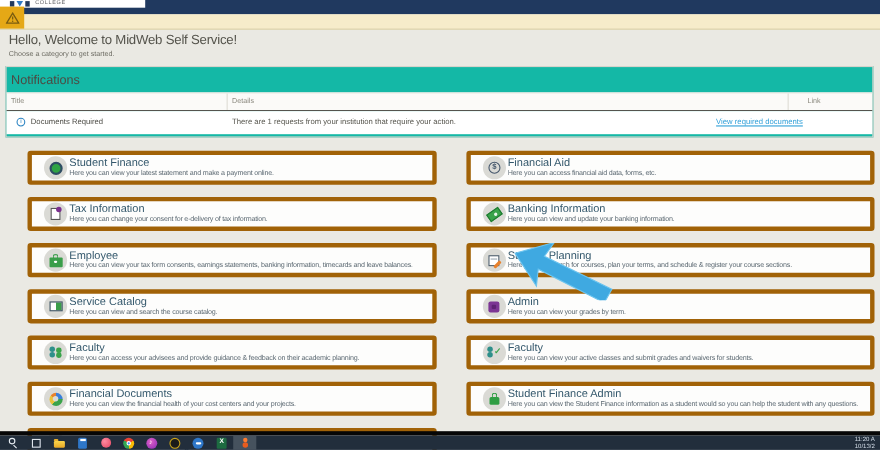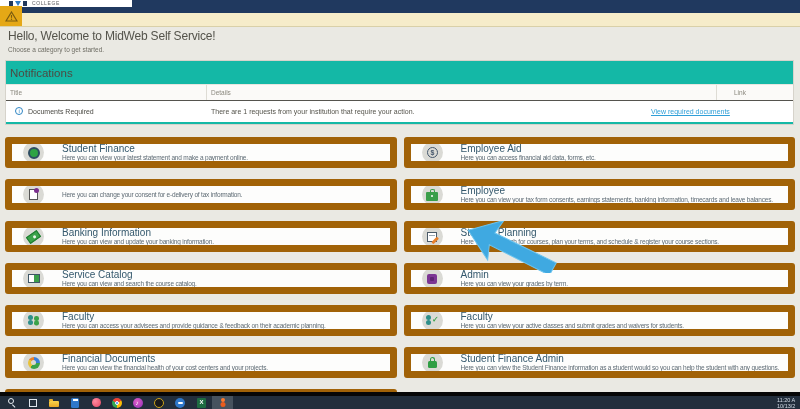--- a/index.html
+++ b/index.html
@@ -30,21 +30,21 @@
   .vd1{left:200px;} .vd2{left:710px;}
   .nrow{position:relative;height:21px;background:#fff;}
   .iic{position:absolute;left:9px;top:6px;width:8px;height:8px;border:1px solid #2f86c4;border-radius:50%;box-sizing:border-box;}
   .iic::after{content:"i";position:absolute;left:2.4px;top:-1px;font-size:6px;line-height:8px;color:#2f86c4;}
   .nr-title{position:absolute;left:22px;top:7px;font-size:7px;color:#4b4a44;}
   .nr-details{position:absolute;left:205px;top:7px;font-size:7px;color:#55544c;}
   .nr-link{position:absolute;left:645px;top:7px;font-size:7px;color:#2f9fd8;text-decoration:underline;cursor:pointer;}
 
   
   .grid{position:absolute;left:5px;top:137px;width:790px;display:grid;grid-template-columns:1fr 1fr;column-gap:7px;row-gap:11px;grid-auto-rows:31px;}
-  .card{background:#fdfdfc;border:7px solid #a16207;border-radius:3px;display:flex;align-items:center;padding-left:11px;gap:18px;box-sizing:border-box;overflow:hidden;cursor:pointer;}
+  .card{background:#fdfdfc;border:4px solid #a16207;border-radius:3px;display:flex;align-items:center;padding-left:11px;gap:2px;box-sizing:border-box;overflow:hidden;cursor:pointer;margin-left:20px;}
   .cicon{width:21px;height:21px;border-radius:50%;background:#dadad5;flex:none;display:flex;align-items:center;justify-content:center;position:relative;}
   .g{display:block;position:relative;}
   .card-body{min-width:0;}
   .card-title{font-size:10px;color:#34586c;line-height:11px;white-space:nowrap;}
   .card-desc{font-size:6.5px;letter-spacing:-.2px;color:#5d6a73;line-height:8px;white-space:nowrap;overflow:hidden;}
 
   
   [data-name="coin-icon"] .g{width:12px;height:12px;border-radius:50%;background:#2fa344;border:2.5px solid #2e4d63;box-sizing:border-box;}
   [data-name="dollar-circle-icon"] .g{width:11px;height:11px;border:1px solid #44566b;border-radius:50%;box-sizing:border-box;}
   [data-name="dollar-circle-icon"] .g::after{content:"$";position:absolute;left:3px;top:0px;font-size:7px;line-height:9px;color:#44566b;font-weight:bold;}
@@ -153,48 +153,49 @@
         <div class="card-body">
           <div class="card-title" data-name="card-title">Student Finance</div>
           <div class="card-desc" data-name="card-description">Here you can view your latest statement and make a payment online.</div>
         </div>
       </div>
       <div class="card" data-name="category-card-financial-aid">
         <span class="cicon" data-name="dollar-circle-icon">
           <span class="g"></span>
         </span>
         <div class="card-body">
-          <div class="card-title" data-name="card-title">Employee Aid</div>
+          <div class="card-title" data-name="card-title">Financial Aid</div>
           <div class="card-desc" data-name="card-description">Here you can access financial aid data, forms, etc.</div>
         </div>
       </div>
       <div class="card" data-name="category-card-tax-information">
         <span class="cicon" data-name="tax-document-icon">
           <span class="g"></span>
         </span>
         <div class="card-body">
+          <div class="card-title" data-name="card-title">Tax Information</div>
           <div class="card-desc" data-name="card-description">Here you can change your consent for e-delivery of tax information.</div>
+        </div>
+      </div>
+      <div class="card" data-name="category-card-banking-information">
+        <span class="cicon" data-name="banknote-icon">
+          <span class="g"></span>
+        </span>
+        <div class="card-body">
+          <div class="card-title" data-name="card-title">Banking Information</div>
+          <div class="card-desc" data-name="card-description">Here you can view and update your banking information.</div>
         </div>
       </div>
       <div class="card" data-name="category-card-employee">
         <span class="cicon" data-name="briefcase-icon">
           <span class="g"></span>
         </span>
         <div class="card-body">
           <div class="card-title" data-name="card-title">Employee</div>
           <div class="card-desc" data-name="card-description">Here you can view your tax form consents, earnings statements, banking information, timecards and leave balances.</div>
-        </div>
-      </div>
-      <div class="card" data-name="category-card-banking-information">
-        <span class="cicon" data-name="banknote-icon">
-          <span class="g"></span>
-        </span>
-        <div class="card-body">
-          <div class="card-title" data-name="card-title">Banking Information</div>
-          <div class="card-desc" data-name="card-description">Here you can view and update your banking information.</div>
         </div>
       </div>
       <div class="card" data-name="category-card-student-planning">
         <span class="cicon" data-name="planning-icon">
           <span class="g"></span>
         </span>
         <div class="card-body">
           <div class="card-title" data-name="card-title">Student Planning</div>
           <div class="card-desc" data-name="card-description">Here you can search for courses, plan your terms, and schedule &amp; register your course sections.</div>
         </div>

